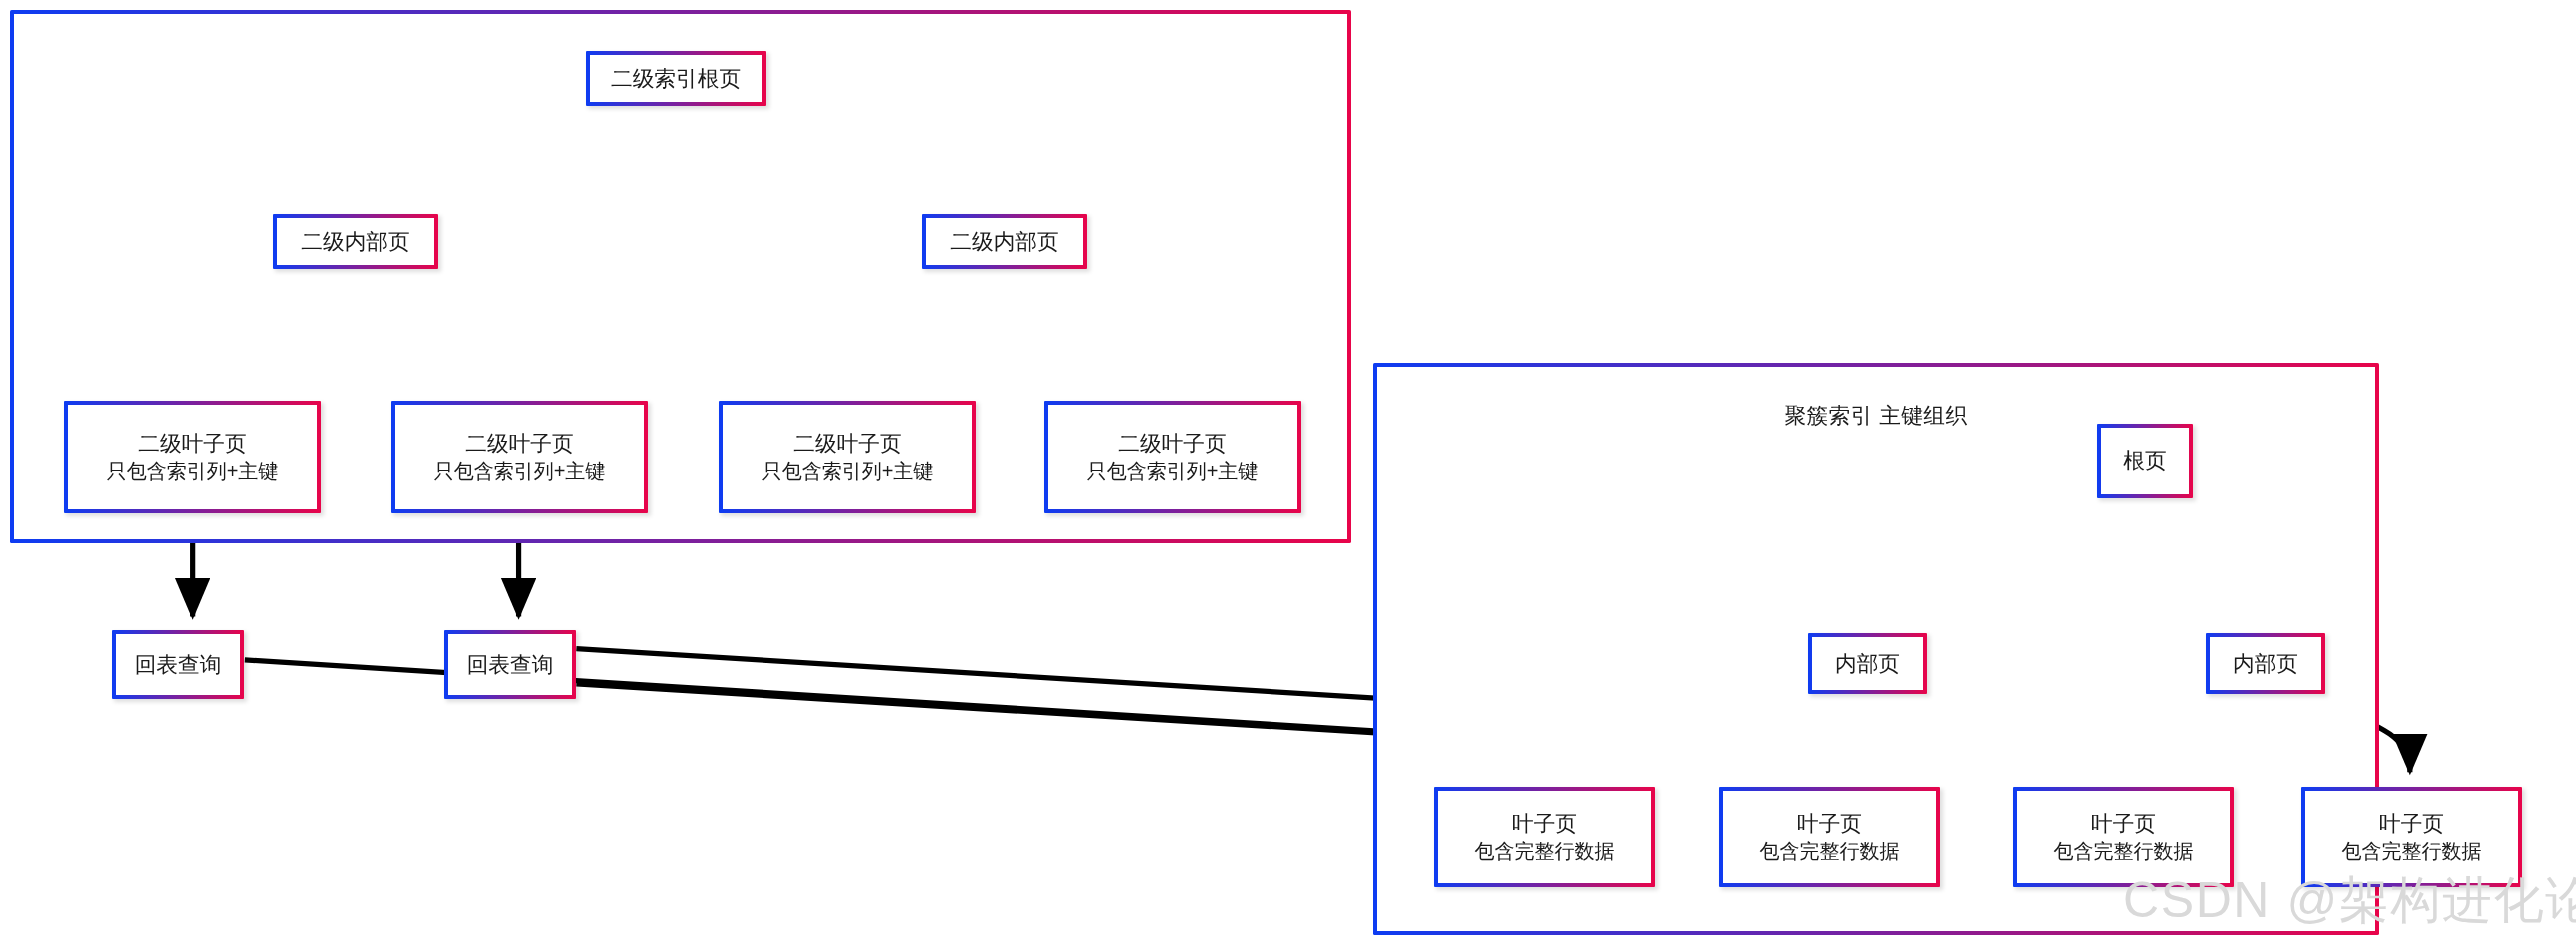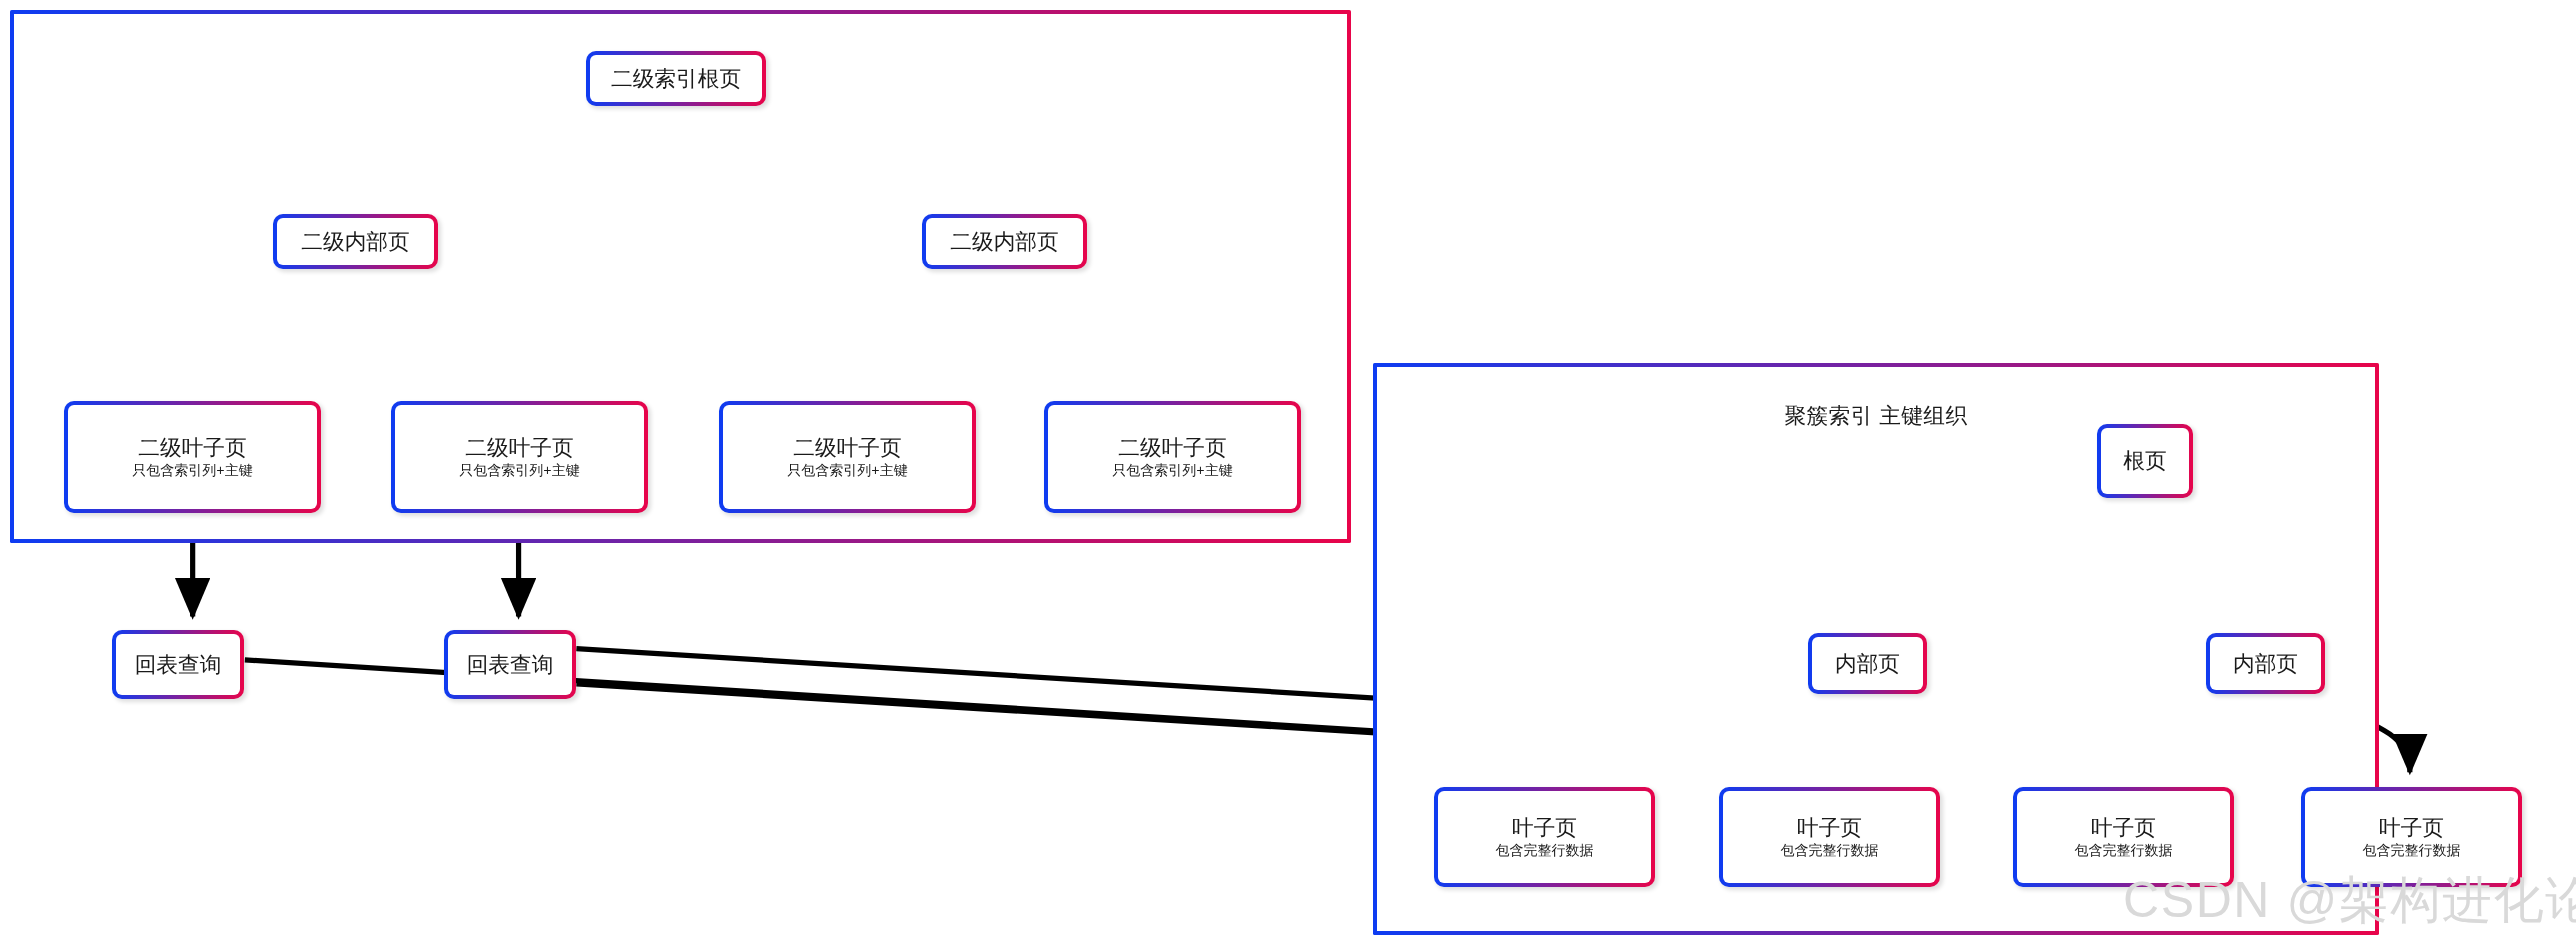--- a/index.html
+++ b/index.html
@@ -52,44 +52,43 @@
     white-space: nowrap;
     margin-top: 28px;
   }
 
   
   .node {
     position: absolute;
     box-sizing: border-box;
     background: #ffffff;
     border: 4px solid transparent;
-    border-radius: 10px;
+    border-radius: 1px;
     background-image:
       linear-gradient(#ffffff, #ffffff),
       linear-gradient(90deg, var(--c1) 0%, var(--c2) 100%);
     background-origin: border-box;
     background-clip: padding-box, border-box;
     display: flex;
     flex-direction: column;
     align-items: center;
     justify-content: center;
     box-shadow: 2.4px 2.4px 4px rgba(0,0,0,0.13);
   }
   .node .line1 {
     font-size: 21.7px;
     color: #1a1a1a;
     line-height: 1.35;
     white-space: nowrap;
   }
   .node .line2 {
-    font-size: 14px;
+    font-size: 20px;
     color: #1a1a1a;
     line-height: 1.35;
     white-space: nowrap;
-    font-family: Liberation Mono, monospace;
   }
 
   
   .watermark {
     position: absolute;
     font-size: 50px;
     color: #d9d9d9;
     white-space: nowrap;
     user-select: none;
     letter-spacing: 1.6px;

